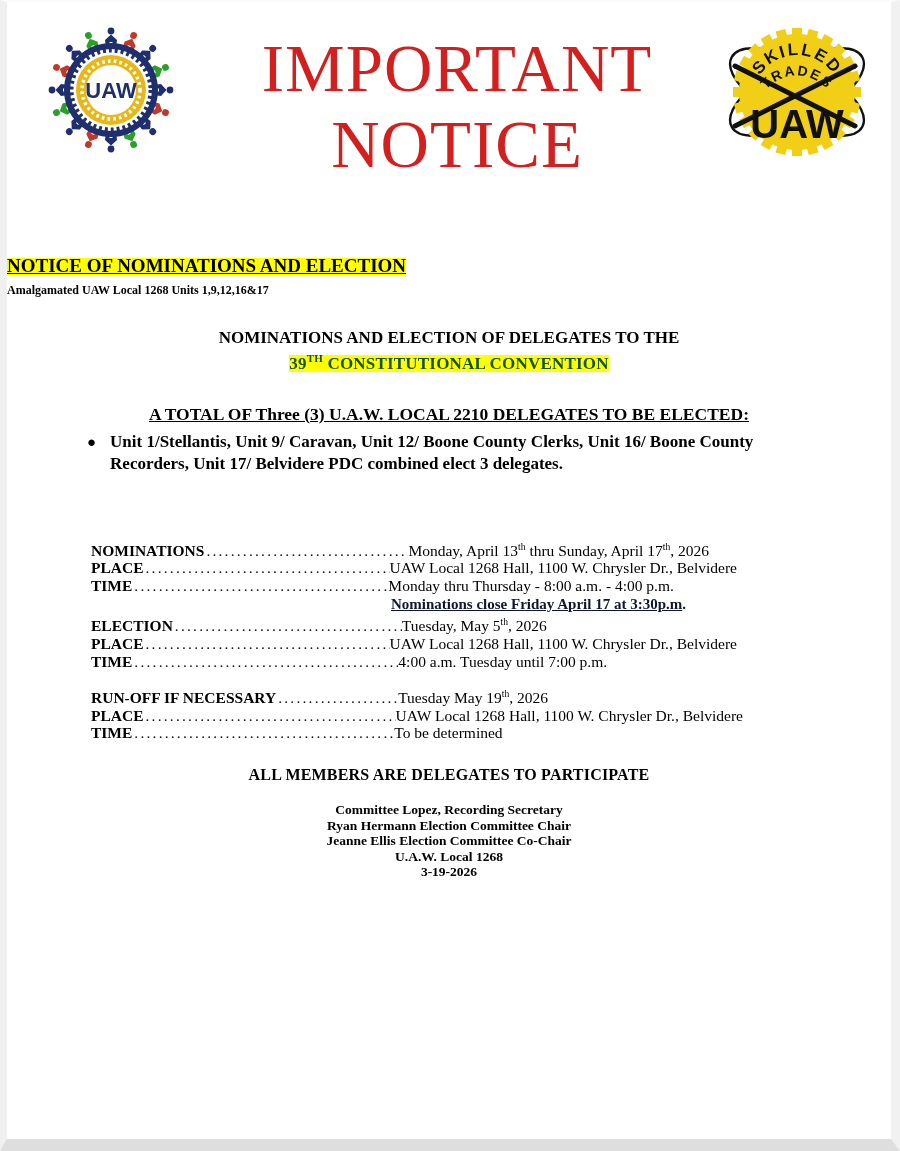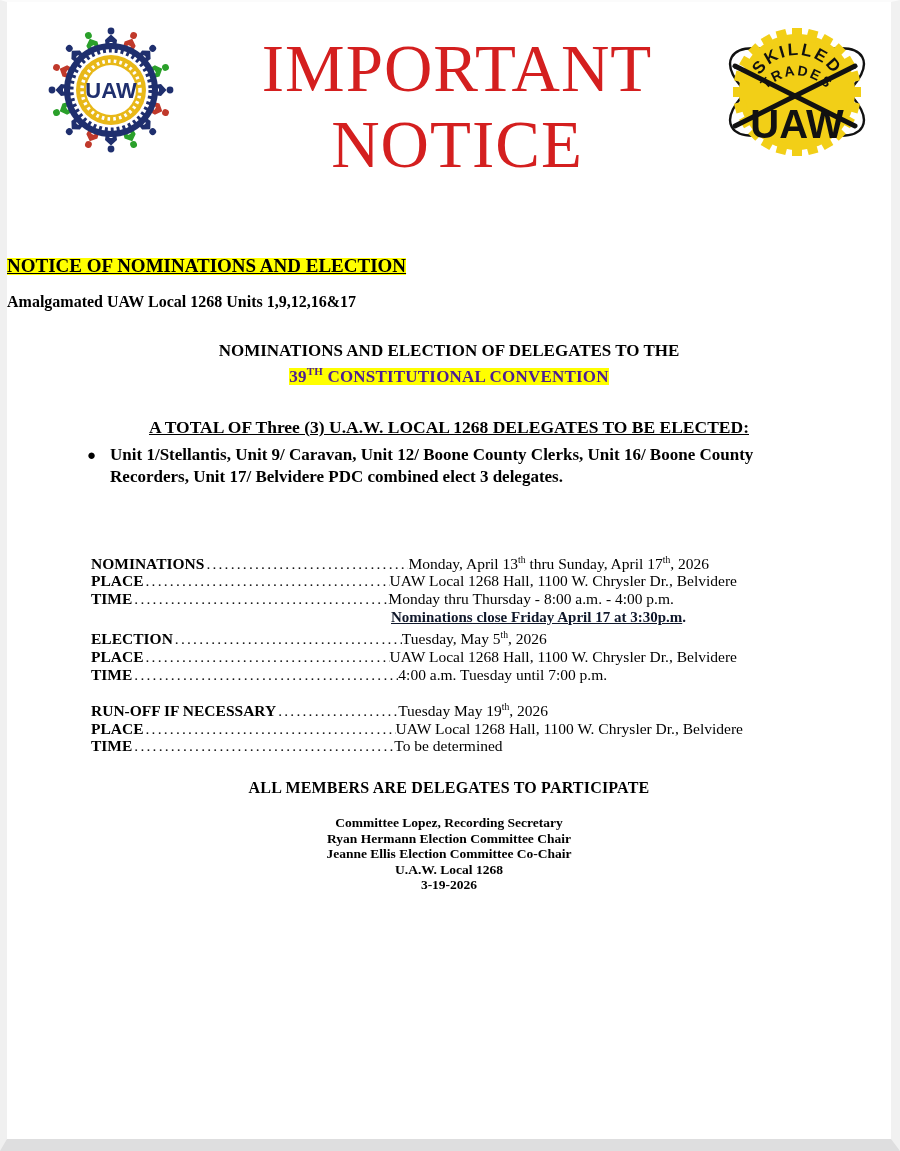--- a/index.html
+++ b/index.html
@@ -76,40 +76,40 @@
     background: #ffff00;
   }
   .notice-title {
     font-size: 19px;
     font-weight: bold;
     color: #000;
     display: inline;
     text-decoration: underline;
   }
   .notice-sub {
-    margin-top: 16px;
-    font-size: 16px;
+    margin-top: 6px;
+    font-size: 12px;
     font-weight: bold;
     color: #000;
   }
   .deleg-head {
     margin-top: 30px;
     text-align: center;
     font-size: 17px;
     font-weight: bold;
   }
   .conv-line {
     margin-top: 4px;
     text-align: center;
   }
   .conv-text {
     display: inline;
     font-size: 17px;
     font-weight: bold;
-    color: #4c1d95;
+    color: #14532d;
     letter-spacing: .2px;
   }
   .conv-text sup { font-size: 11px; }
 
   .total-head {
     margin-top: 30px;
     text-align: center;
     font-size: 17.5px;
     font-weight: bold;
     text-decoration: underline;
@@ -428,21 +428,21 @@
     <span class="hl"><span class="notice-title">NOTICE OF NOMINATIONS AND ELECTION</span></span>
     <div class="notice-sub">Amalgamated UAW Local 1268 Units 1,9,12,16&amp;17</div>
   </div>
 
   <div class="deleg-head">NOMINATIONS AND ELECTION OF DELEGATES TO THE</div>
 
   <div class="conv-line">
     <span class="hl"><span class="conv-text"><span>39</span><sup>TH</sup><span> </span><span>CONSTITUTIONAL CONVENTION</span></span></span>
   </div>
 
-  <div class="total-head">A TOTAL OF Three (3) U.A.W. LOCAL 1268 DELEGATES TO BE ELECTED:</div>
+  <div class="total-head">A TOTAL OF Three (3) U.A.W. LOCAL 2210 DELEGATES TO BE ELECTED:</div>
 
   <div class="bullet-row">
     <span class="bullet-dot">●</span>
     <span>Unit 1/Stellantis, Unit 9/ Caravan, Unit 12/ Boone County Clerks, Unit 16/ Boone County Recorders, Unit 17/ Belvidere PDC combined elect 3 delegates.</span>
   </div>
 
   <div class="schedule">
 
     <div class="sched-row">
       <span class="sched-label">NOMINATIONS</span>

